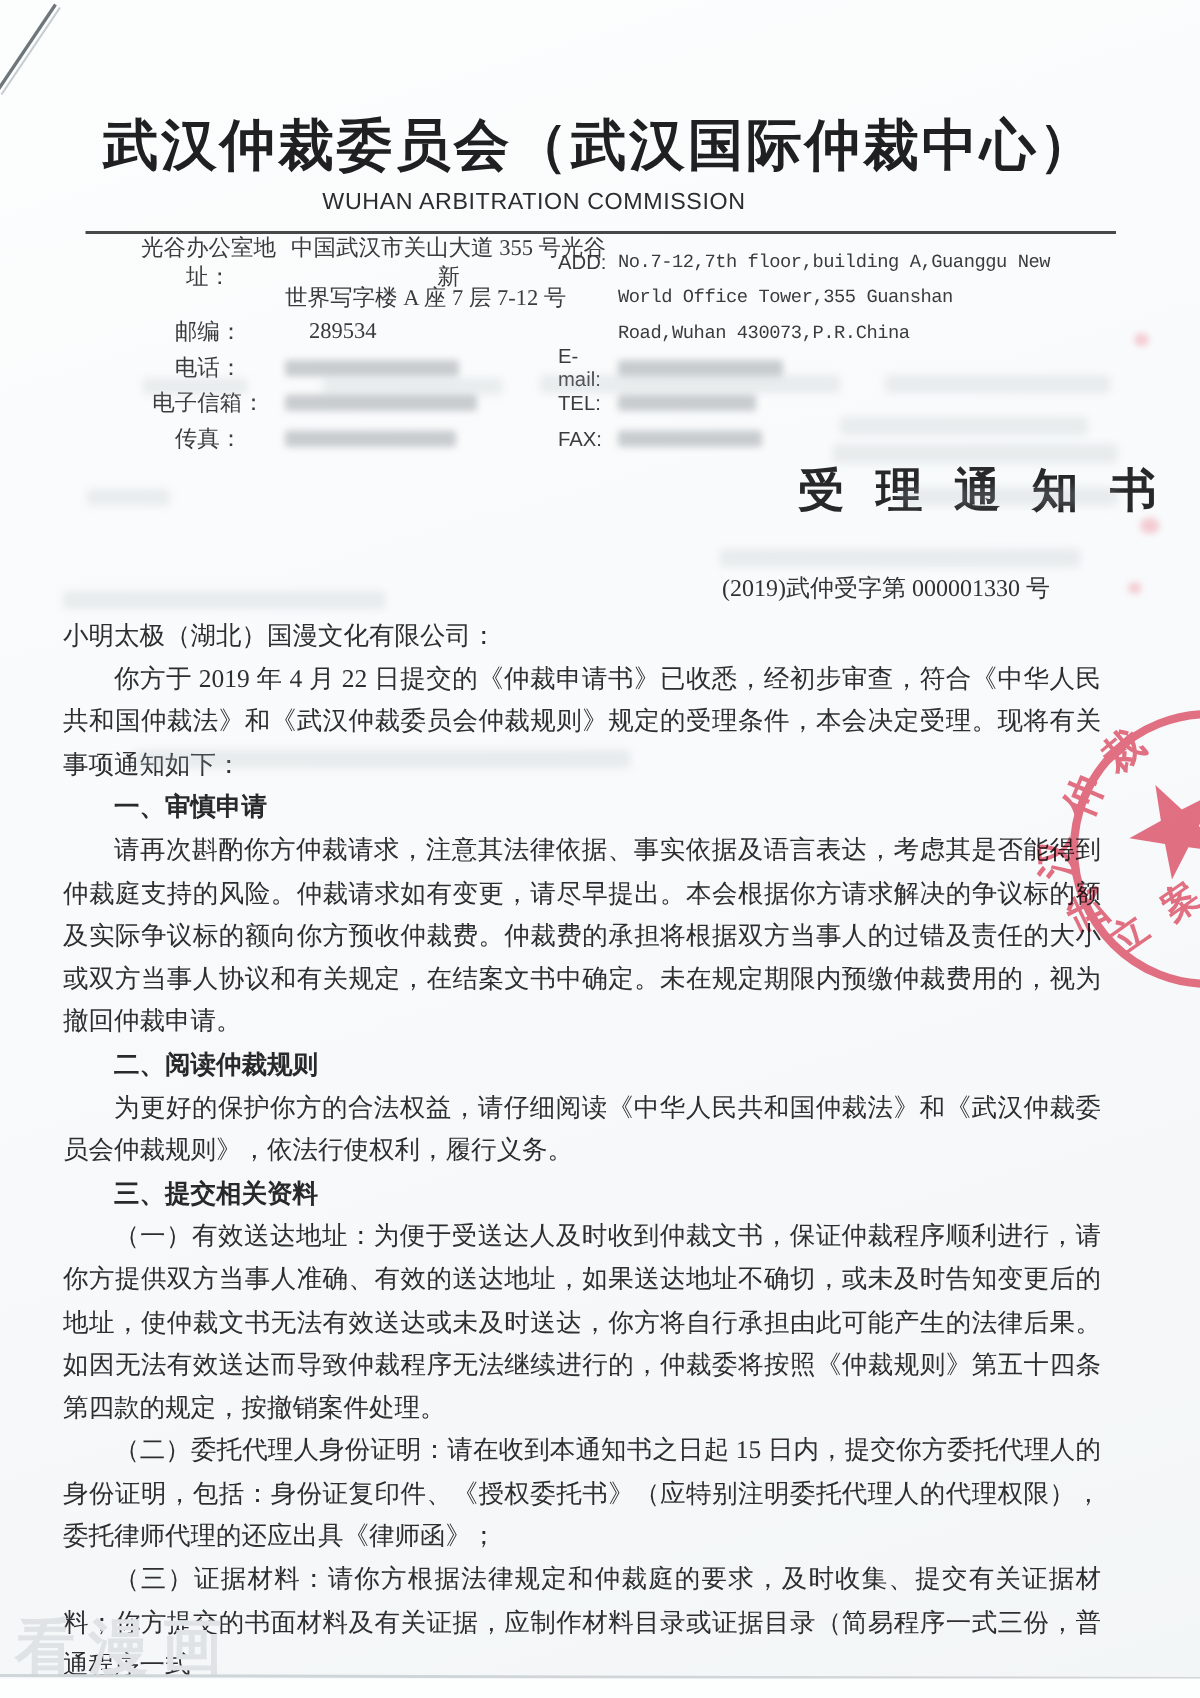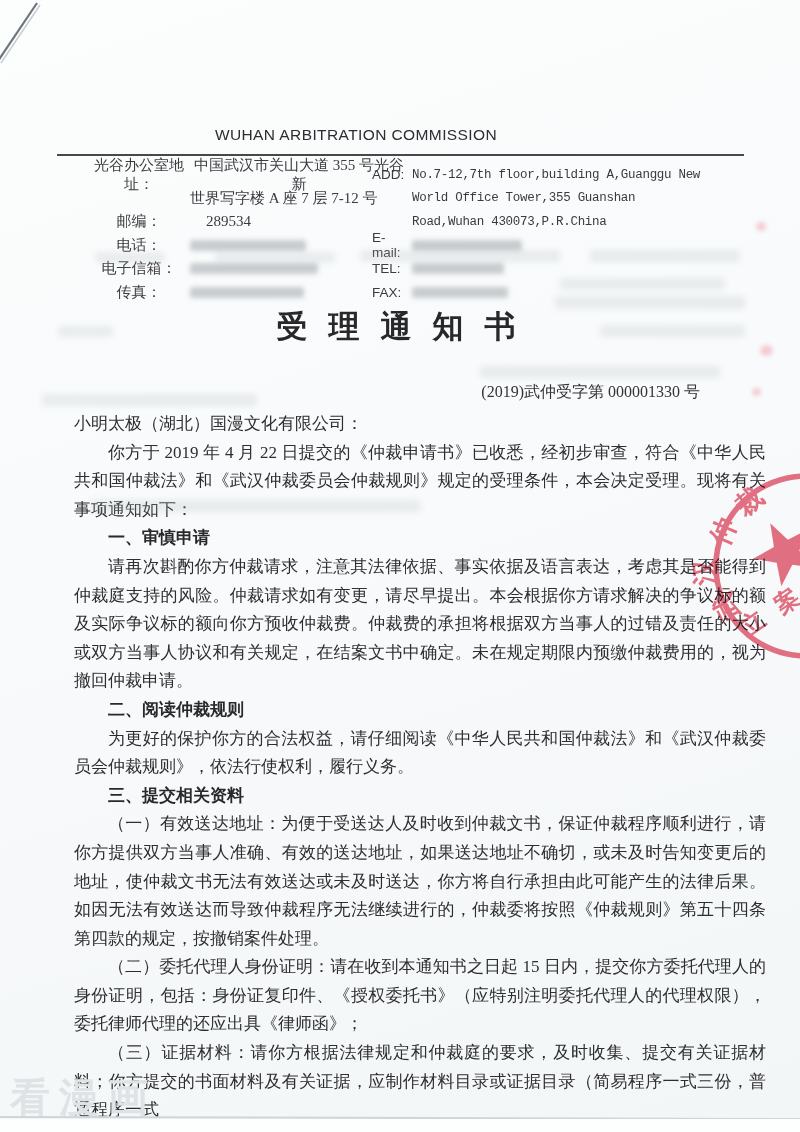--- a/index.html
+++ b/index.html
@@ -25,28 +25,28 @@
   .c-left{left:88px;width:320px;text-align:center;}
   .c-right{left:372px;width:400px;font-family:"Liberation Sans","DejaVu Sans",sans-serif;}
   .c-row{display:flex;height:23.5px;align-items:center;}
   .c-left .lab{width:102px;flex:none;}
   .c-right .lab{width:40px;flex:none;font-size:13.5px;}
   .c-right .val{font-family:"Liberation Mono","DejaVu Sans Mono",monospace;font-size:12.5px;letter-spacing:-.3px;}
   .pad-post{padding-left:16px;}
   .redact{display:inline-block;height:11px;border-radius:2px;background:#a7adb1;filter:blur(2.5px);opacity:.6;}
   
   .doc-title{
-    position:absolute;top:306px;left:0;width:792px;text-align:center;margin:0;
+    position:absolute;top:306px;left:0;width:792px;text-align:right;margin:0;
     font-size:31px;font-weight:600;letter-spacing:21px;text-indent:21px;color:#28282a;
   }
   .case-no{position:absolute;top:382px;left:0;width:700px;text-align:right;font-size:16px;color:#333335;}
   
   .body{
     position:absolute;top:410px;left:42px;width:692px;
-    font-size:17px;line-height:28.6px;text-align:justify;color:#2e2e30;margin-left:32px;
+    font-size:17px;line-height:28.6px;text-align:justify;color:#2e2e30;
   }
   .body p{margin:0;}
   .para{text-indent:2em;}
   .heading{text-indent:2em;font-weight:bold;color:#29292b;}
   
   .stamp{position:absolute;left:632px;top:428px;mix-blend-mode:multiply;opacity:.82;}
   .stamp text{font-family:"DejaVu Sans","Liberation Sans",sans-serif;font-weight:bold;}
   
   .watermark{
     position:absolute;left:10px;top:1070px;
@@ -63,20 +63,21 @@
 </head>
 <body>
 
 <div class="page">
 
   <svg class="crease" width="70" height="80" viewBox="0 0 70 80">
     <line x1="37" y1="3" x2="-2" y2="61" stroke="#6e767b" stroke-width="2.2"></line>
     <line x1="40" y1="5" x2="1" y2="63" stroke="#c6cccf" stroke-width="1.4"></line>
   </svg>
 
+  <h1 class="title-cn">武汉仲裁委员会（武汉国际仲裁中心）</h1>
   <div class="title-en">WUHAN ARBITRATION COMMISSION</div>
   <div class="head-rule"></div>
 
   <div class="contact">
     <div class="c-col c-left">
       <div class="c-row">
         <span class="lab">光谷办公室地址：</span>
         <span class="val">中国武汉市关山大道 355 号光谷新</span>
       </div>
       <div class="c-row">

